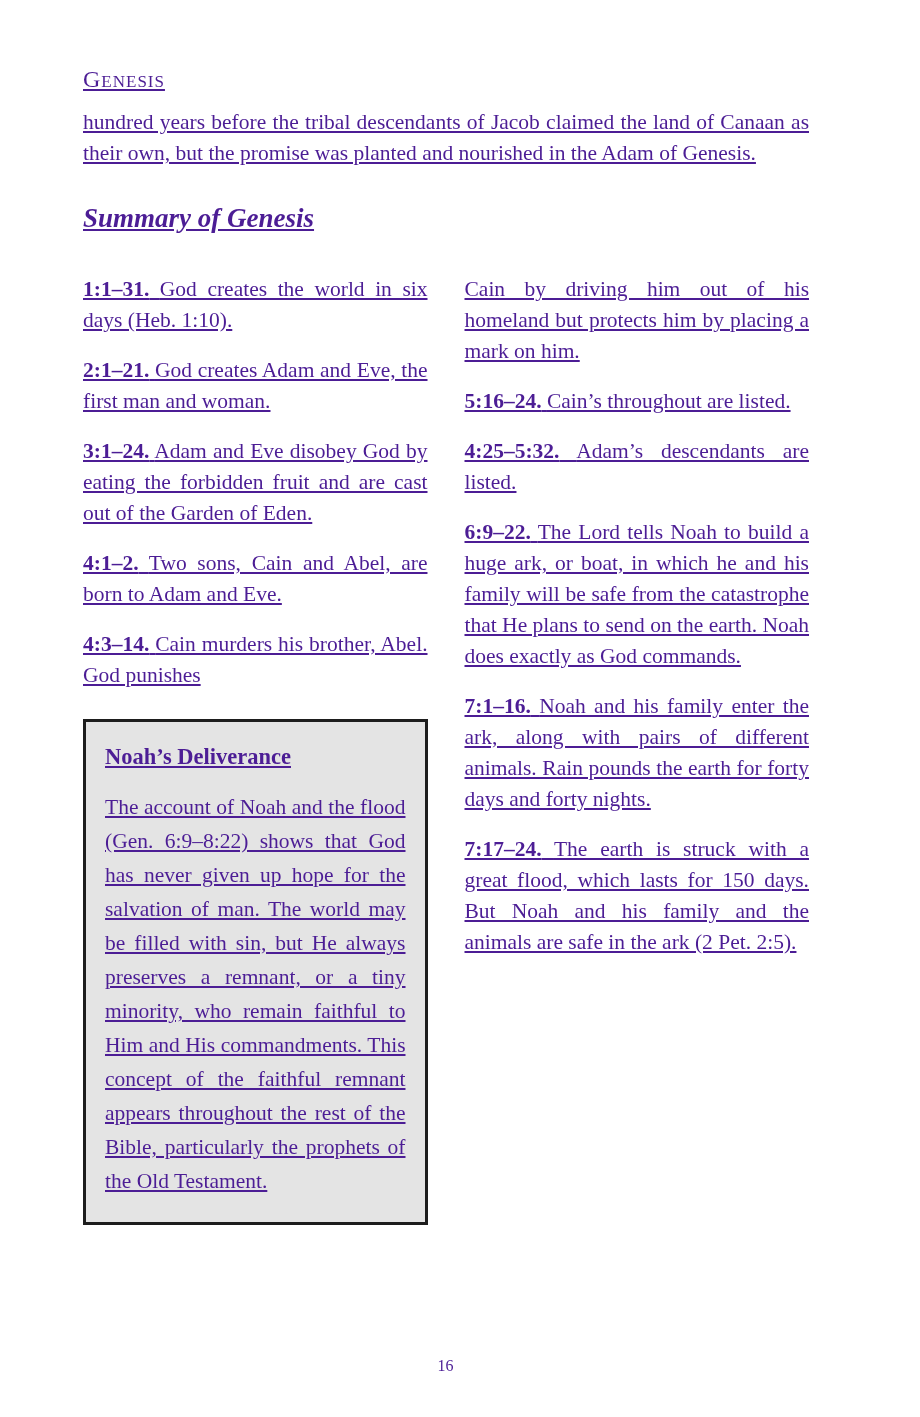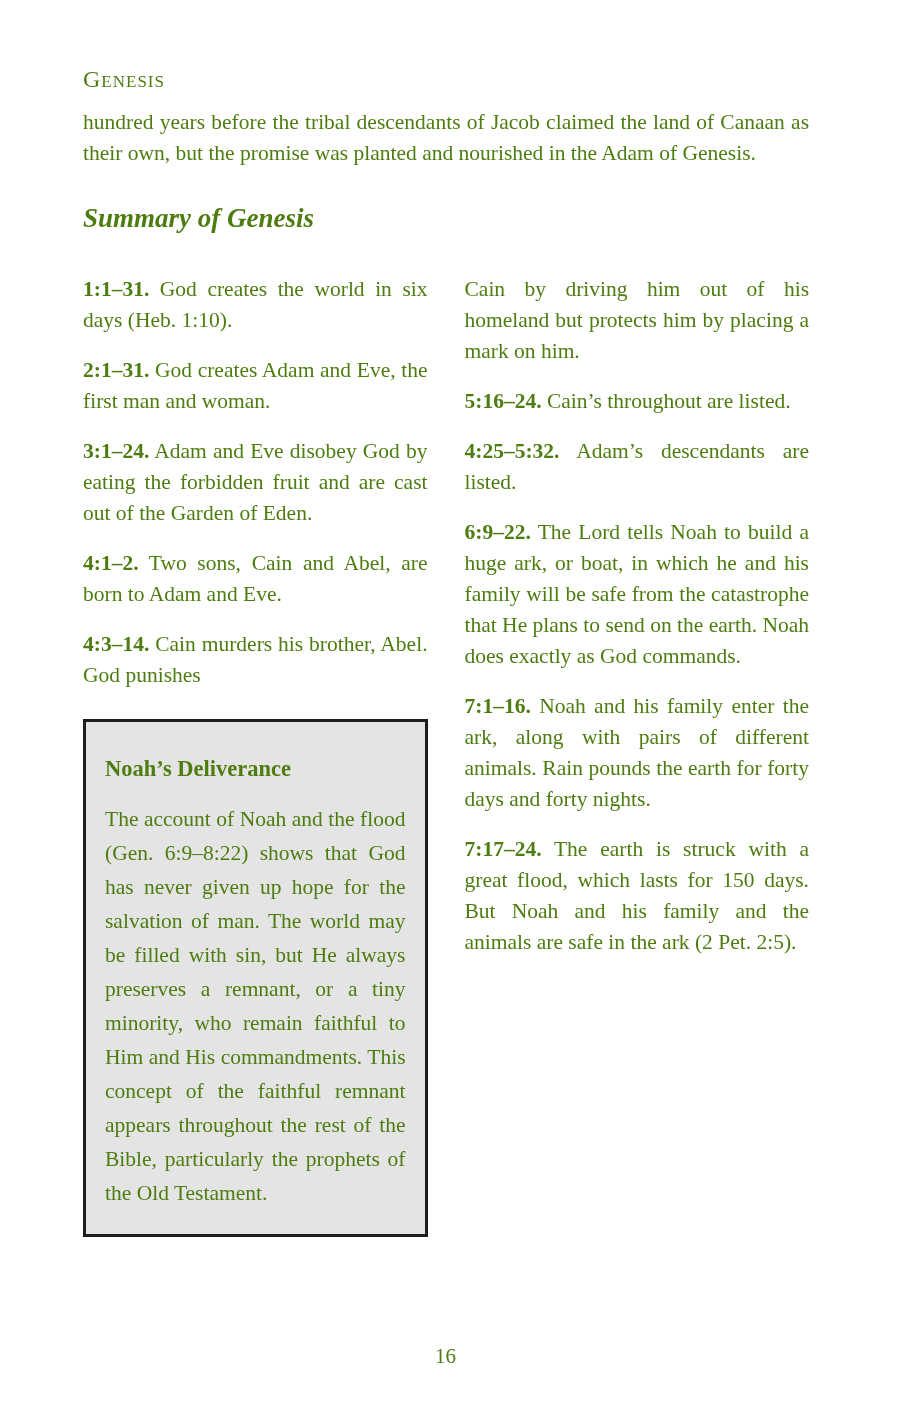--- a/index.html
+++ b/index.html
@@ -5,25 +5,26 @@
   html, body {
     margin: 0;
     padding: 0;
     background: #ffffff;
   }
   .page {
     position: relative;
     width: 891px;
     height: 1417px;
     background: #ffffff;
-    color: #4d7c0f;
+    color: #4c1d95;
     font-family: "Liberation Serif", "DejaVu Serif", serif;
     box-sizing: border-box;
     padding: 66px 82px 40px 83px;
     overflow: hidden;
+    text-decoration: underline;
   }
   .running-header {
     font-variant: small-caps;
     font-size: 24px;
     letter-spacing: 1px;
     margin: 0 0 14px 0;
   }
   .intro {
     font-size: 21.5px;
     line-height: 31px;
@@ -52,58 +53,58 @@
     margin: 0 0 19px 0;
   }
   .entry .ref {
     font-weight: bold;
   }
   .sidebar-box {
     margin-top: 28px;
     background: #e4e4e4;
     border: 3px solid #1d1d1d;
     box-sizing: border-box;
-    padding: 34px 19px 24px 19px;
+    padding: 22px 19px 24px 19px;
   }
   .sidebar-title {
     font-size: 22.5px;
     font-weight: bold;
     margin: 0 0 20px 0;
   }
   .sidebar-body {
     font-size: 21.5px;
     line-height: 34px;
     text-align: justify;
     margin: 0;
   }
   .page-number {
     position: absolute;
-    bottom: 48px;
+    bottom: 42px;
     left: 0;
     width: 100%;
     text-align: center;
-    font-size: 21px;
+    font-size: 16px;
   }
 </style>
 </head>
 <body>
 
 <div class="page">
 
   <div class="running-header">Genesis</div>
 
   <p class="intro">hundred years before the tribal descendants of Jacob claimed the land of Canaan as their own, but the promise was planted and nourished in the Adam of Genesis.</p>
 
   <h2 class="section-heading">Summary of Genesis</h2>
 
   <div class="columns">
 
     <div class="col col-left">
       <p class="entry"><span class="ref">1:1–31.</span> <span>God creates the world in six days (Heb. 1:10).</span></p>
-      <p class="entry"><span class="ref">2:1–31.</span> <span>God creates Adam and Eve, the first man and woman.</span></p>
+      <p class="entry"><span class="ref">2:1–21.</span> <span>God creates Adam and Eve, the first man and woman.</span></p>
       <p class="entry"><span class="ref">3:1–24.</span> <span>Adam and Eve disobey God by eating the forbidden fruit and are cast out of the Garden of Eden.</span></p>
       <p class="entry"><span class="ref">4:1–2.</span> <span>Two sons, Cain and Abel, are born to Adam and Eve.</span></p>
       <p class="entry"><span class="ref">4:3–14.</span> <span>Cain murders his brother, Abel. God punishes</span></p>
 
       <div class="sidebar-box">
         <h3 class="sidebar-title">Noah’s Deliverance</h3>
         <p class="sidebar-body">The account of Noah and the flood (Gen. 6:9–8:22) shows that God has never given up hope for the salvation of man. The world may be filled with sin, but He always preserves a remnant, or a tiny minority, who remain faithful to Him and His commandments. This concept of the faithful remnant appears throughout the rest of the Bible, particularly the prophets of the Old Testament.</p>
       </div>
     </div>
 

